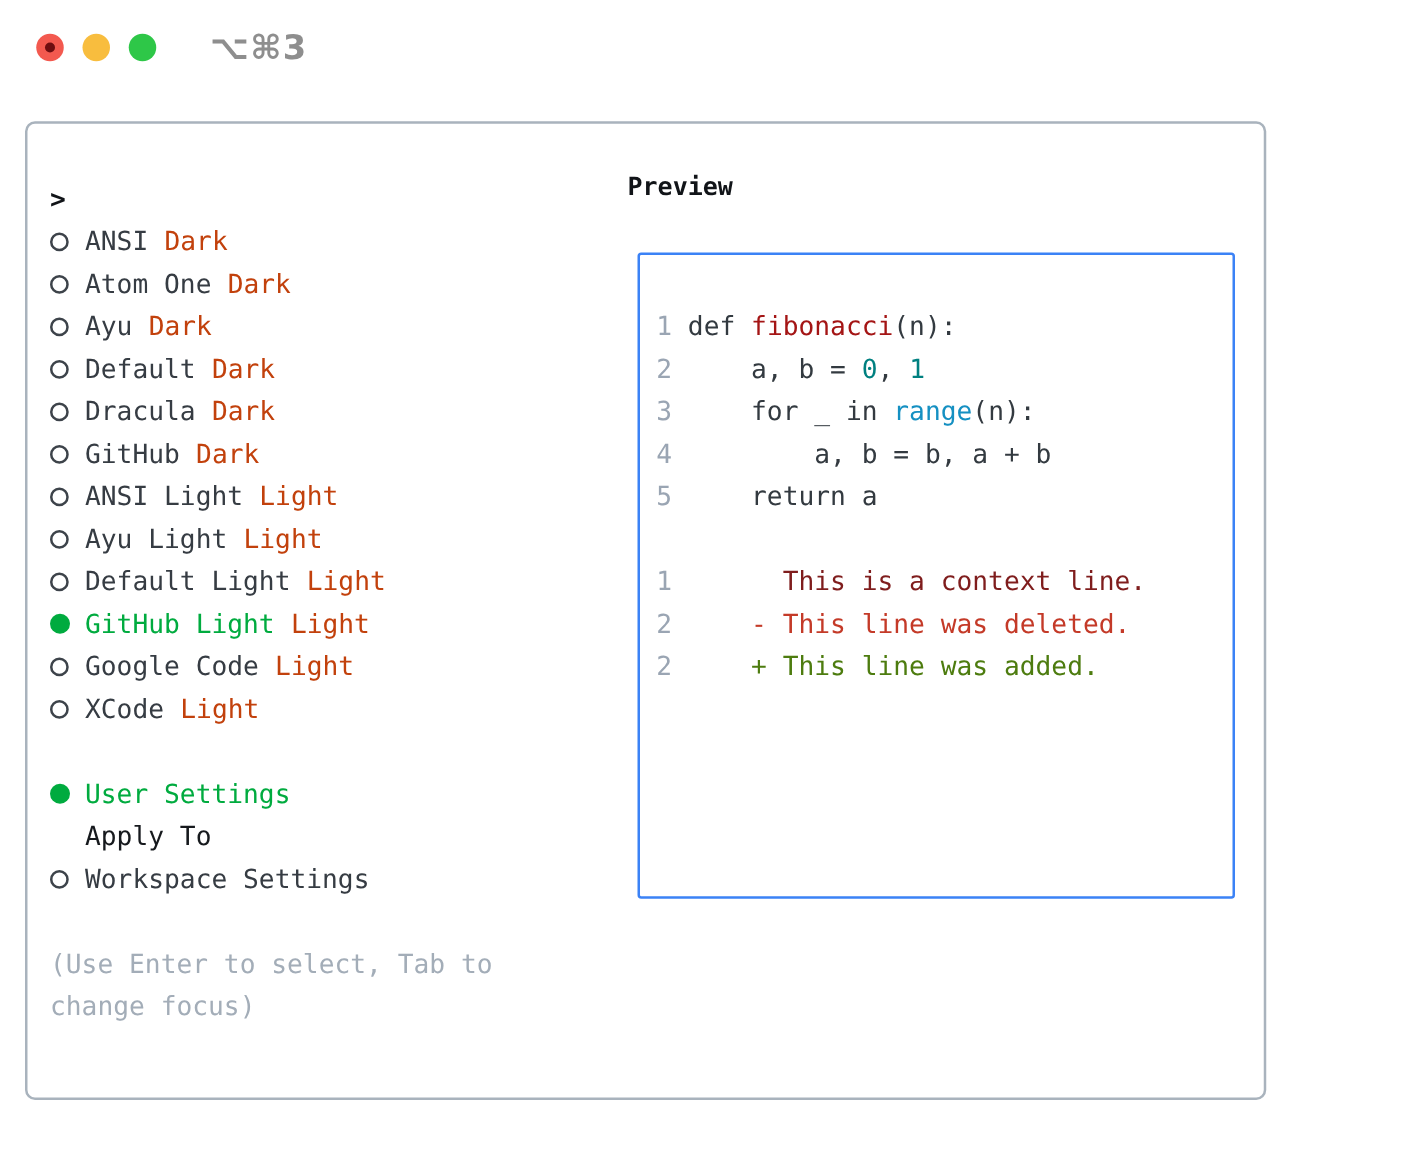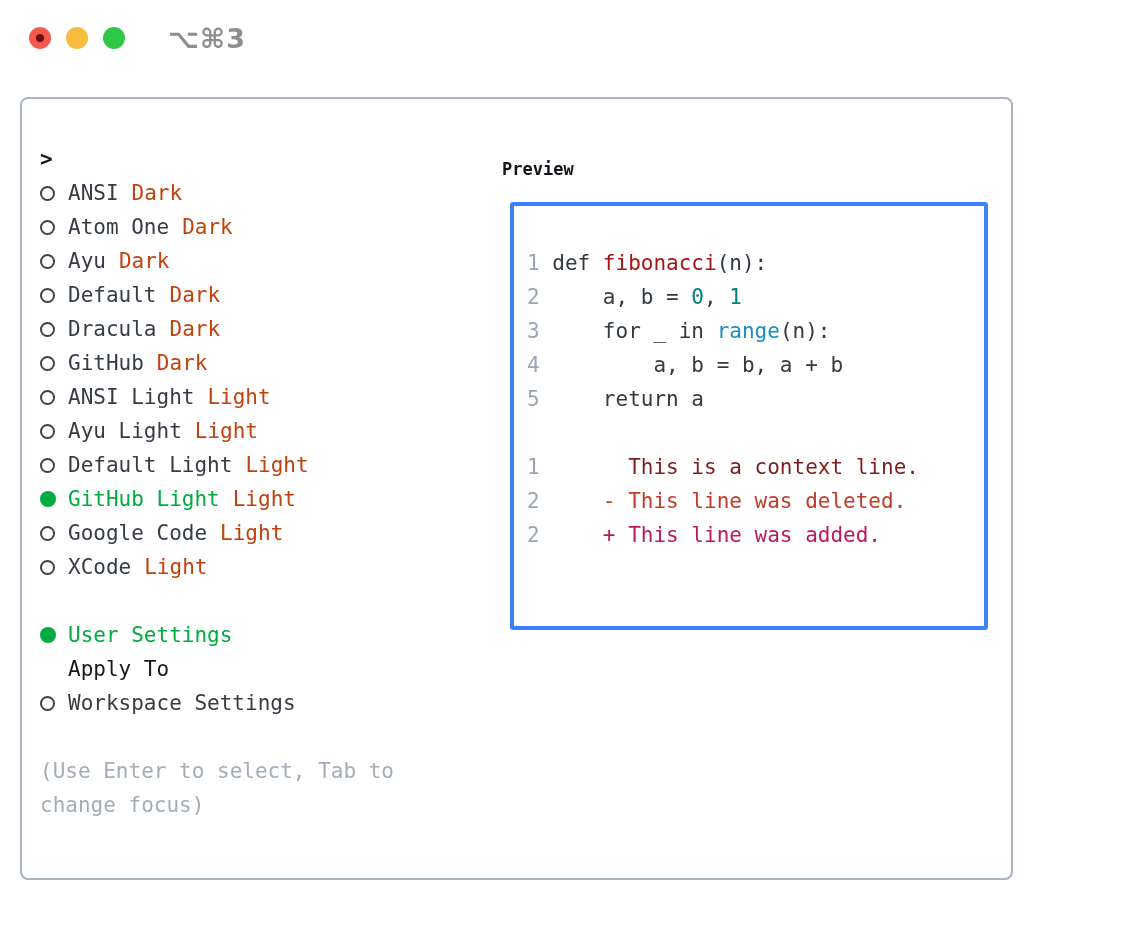--- a/index.html
+++ b/index.html
@@ -59,45 +59,45 @@
   .t-variant { color:#c2410c; margin-left:13px; }
   .blankrow { height:34px; }
   .apply-hdr { color:#16191d; }
   .opt-label { color:#363c43; }
   .opt-label.sel { color:#00ab3f; }
   .hint {
     width:34ch; font-size:21px; line-height:34px; color:#a3adb8;
   }
   
   .preview-title {
-    position:absolute; left:480px; top:53px;
-    font-size:17px; line-height:34px; font-weight:bold; color:#111418;
+    position:absolute; left:480px; top:33px;
+    font-size:20px; line-height:34px; font-weight:bold; color:#111418;
   }
   .preview-box {
     position:absolute; left:488px; top:103px;
-    width:478px; height:428px;
-    border:4px solid #3b82f6; border-radius:3px;
+    width:478px; height:517px;
+    border:2px solid #3b82f6; border-radius:3px;
     background:#ffffff;
     padding:40px 0 0 13px;
     overflow:hidden;
   }
   .pline {
     font-family:"DejaVu Sans Mono", monospace;
     font-size:21px; line-height:34px; height:34px;
     white-space:pre;
   }
   .ln { display:inline-block; width:2ch; color:#9aa5b3; }
   .seg-plain   { color:#333a40; }
   .seg-kw      { color:#333a40; }
   .seg-fn      { color:#a41515; }
   .seg-num     { color:#008080; }
   .seg-builtin { color:#1590c2; }
   .diff-ctx    { color:#7f1d1d; }
   .diff-del    { color:#c43a28; }
-  .diff-add    { color:#be185d; }
+  .diff-add    { color:#4d7c0f; }
 </style>
 </head>
 <body>
 
 <div class="window">
 
   <div class="titlebar">
     <div class="tl tl-close">
       <span class="tl-dot"></span>
     </div>

